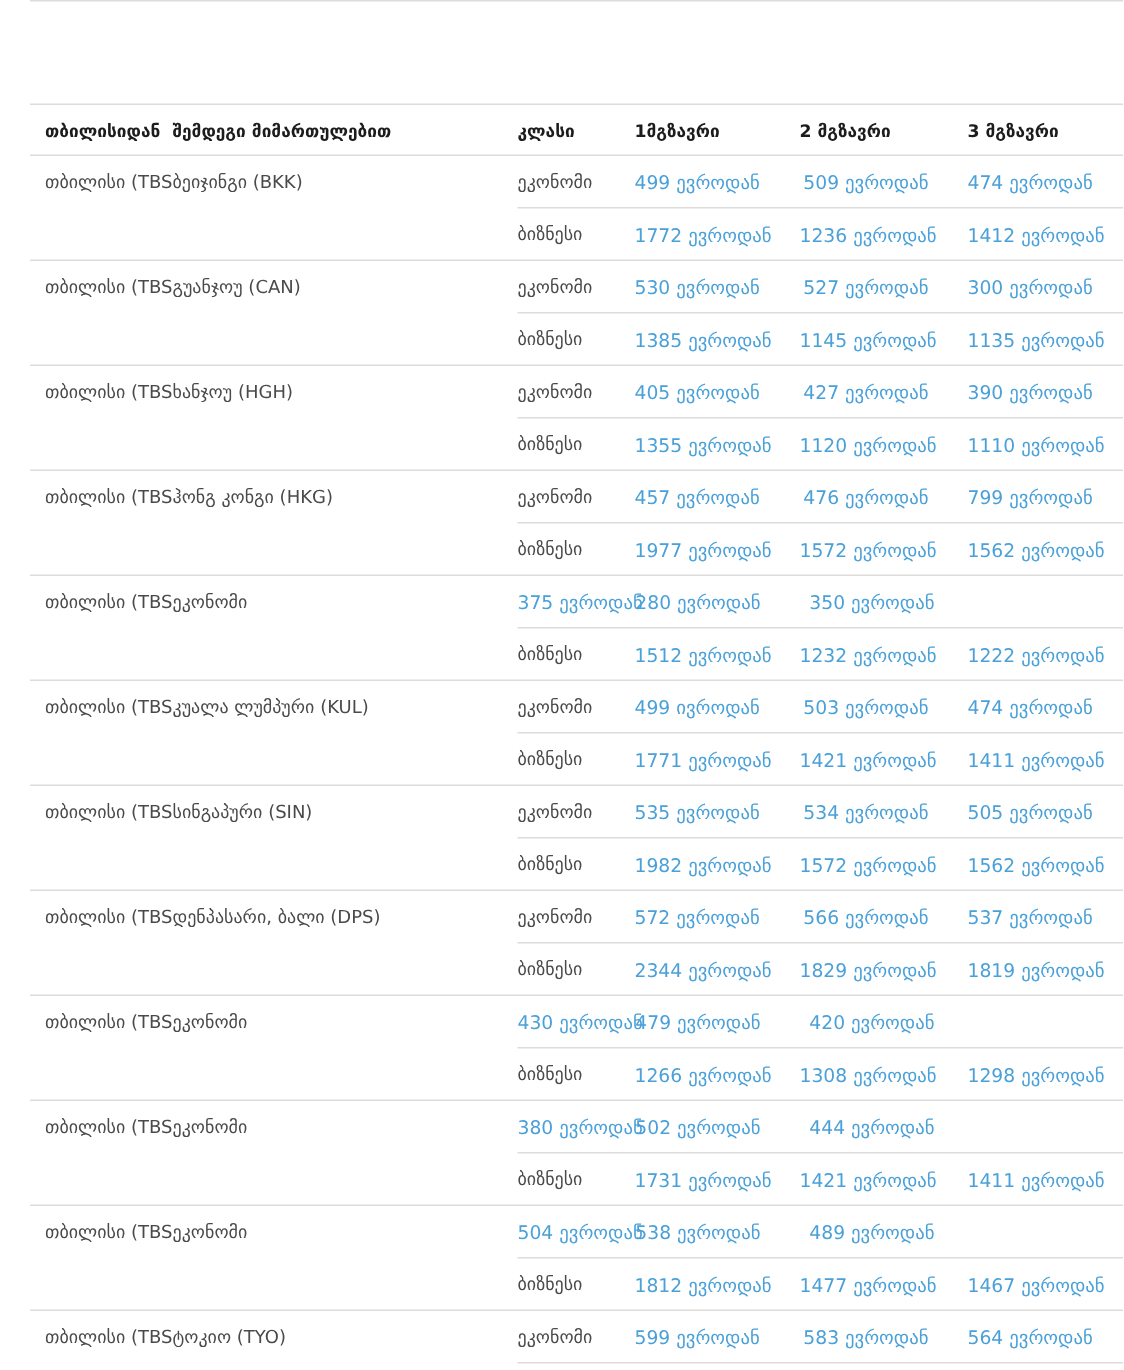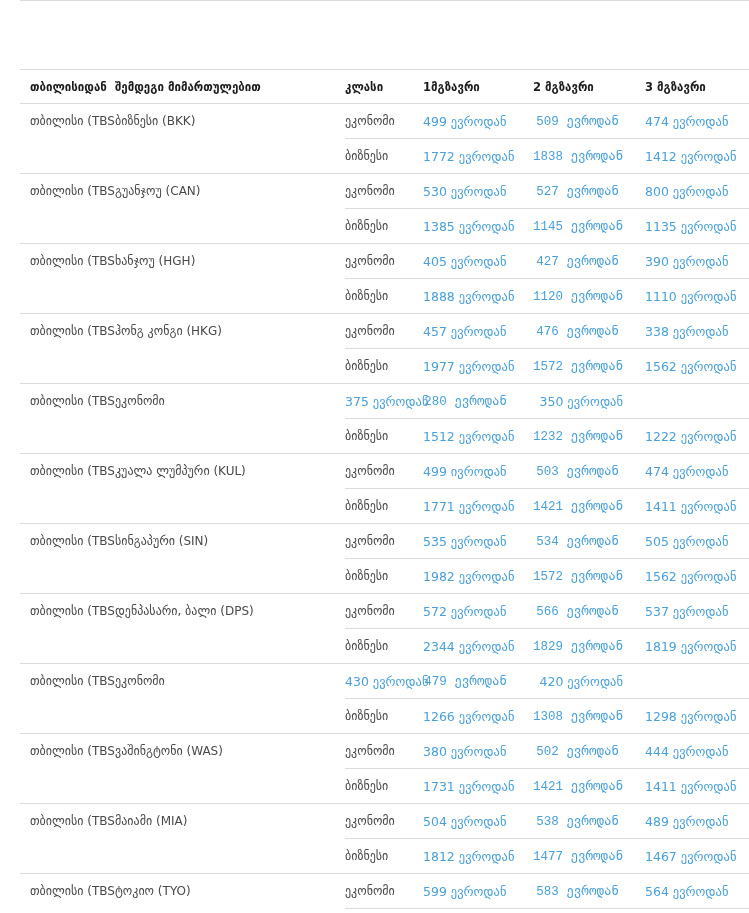--- a/index.html
+++ b/index.html
@@ -62,21 +62,21 @@
     overflow:hidden;
   }
 
   .price {
     color:var(--price_blue,#4aa0d8);
     font-size:12.5px;
     text-align:right;
     white-space:nowrap;
   }
   .p1 { padding-right:30px; }
-  .p2 { padding-right:26px;font-family:Liberation Mono, monospace; }
+  .p2 { padding-right:26px; }
   .p3 { padding-right:22px; }
 
   .defs-svg { position:absolute; width:0; height:0; overflow:hidden; }
 </style>
 </head>
 <body>
 
 <svg class="defs-svg" aria-hidden="true">
   <defs>
     <g id="person">
@@ -119,45 +119,45 @@
       <div class="hcell">კლასი</div>
       <div class="hcell">1მგზავრი</div>
       <div class="hcell">2 მგზავრი</div>
       <div class="hcell">3 მგზავრი</div>
     </div>
 
     <div id="groups">
   <div class="group">
     <div class="grid-row sub-row">
       <div class="origin">თბილისი (TBS)</div>
-      <div class="dest">ბიზნესი (BKK)</div>
+      <div class="dest">ბეიჯინგი (BKK)</div>
       <div class="cls">ეკონომი</div>
       <div class="price p1">499 ევროდან</div>
       <div class="price p2">509 ევროდან</div>
       <div class="price p3">474 ევროდან</div>
     </div>
     <div class="inner-divider"></div>
     <div class="grid-row sub-row biz">
       <div></div>
       <div></div>
       <div class="cls">ბიზნესი</div>
       <div class="price p1">1772 ევროდან</div>
-      <div class="price p2">1838 ევროდან</div>
+      <div class="price p2">1236 ევროდან</div>
       <div class="price p3">1412 ევროდან</div>
     </div>
   </div>
 
   <div class="group">
     <div class="grid-row sub-row">
       <div class="origin">თბილისი (TBS)</div>
       <div class="dest">გუანჯოუ (CAN)</div>
       <div class="cls">ეკონომი</div>
       <div class="price p1">530 ევროდან</div>
       <div class="price p2">527 ევროდან</div>
-      <div class="price p3">800 ევროდან</div>
+      <div class="price p3">300 ევროდან</div>
     </div>
     <div class="inner-divider"></div>
     <div class="grid-row sub-row biz">
       <div></div>
       <div></div>
       <div class="cls">ბიზნესი</div>
       <div class="price p1">1385 ევროდან</div>
       <div class="price p2">1145 ევროდან</div>
       <div class="price p3">1135 ევროდან</div>
     </div>
@@ -170,34 +170,34 @@
       <div class="cls">ეკონომი</div>
       <div class="price p1">405 ევროდან</div>
       <div class="price p2">427 ევროდან</div>
       <div class="price p3">390 ევროდან</div>
     </div>
     <div class="inner-divider"></div>
     <div class="grid-row sub-row biz">
       <div></div>
       <div></div>
       <div class="cls">ბიზნესი</div>
-      <div class="price p1">1888 ევროდან</div>
+      <div class="price p1">1355 ევროდან</div>
       <div class="price p2">1120 ევროდან</div>
       <div class="price p3">1110 ევროდან</div>
     </div>
   </div>
 
   <div class="group">
     <div class="grid-row sub-row">
       <div class="origin">თბილისი (TBS)</div>
       <div class="dest">ჰონგ კონგი (HKG)</div>
       <div class="cls">ეკონომი</div>
       <div class="price p1">457 ევროდან</div>
       <div class="price p2">476 ევროდან</div>
-      <div class="price p3">338 ევროდან</div>
+      <div class="price p3">799 ევროდან</div>
     </div>
     <div class="inner-divider"></div>
     <div class="grid-row sub-row biz">
       <div></div>
       <div></div>
       <div class="cls">ბიზნესი</div>
       <div class="price p1">1977 ევროდან</div>
       <div class="price p2">1572 ევროდან</div>
       <div class="price p3">1562 ევროდან</div>
     </div>
@@ -297,41 +297,39 @@
       <div class="cls">ბიზნესი</div>
       <div class="price p1">1266 ევროდან</div>
       <div class="price p2">1308 ევროდან</div>
       <div class="price p3">1298 ევროდან</div>
     </div>
   </div>
 
   <div class="group">
     <div class="grid-row sub-row">
       <div class="origin">თბილისი (TBS)</div>
-      <div class="dest">ვაშინგტონი (WAS)</div>
       <div class="cls">ეკონომი</div>
       <div class="price p1">380 ევროდან</div>
       <div class="price p2">502 ევროდან</div>
       <div class="price p3">444 ევროდან</div>
     </div>
     <div class="inner-divider"></div>
     <div class="grid-row sub-row biz">
       <div></div>
       <div></div>
       <div class="cls">ბიზნესი</div>
       <div class="price p1">1731 ევროდან</div>
       <div class="price p2">1421 ევროდან</div>
       <div class="price p3">1411 ევროდან</div>
     </div>
   </div>
 
   <div class="group">
     <div class="grid-row sub-row">
       <div class="origin">თბილისი (TBS)</div>
-      <div class="dest">მაიამი (MIA)</div>
       <div class="cls">ეკონომი</div>
       <div class="price p1">504 ევროდან</div>
       <div class="price p2">538 ევროდან</div>
       <div class="price p3">489 ევროდან</div>
     </div>
     <div class="inner-divider"></div>
     <div class="grid-row sub-row biz">
       <div></div>
       <div></div>
       <div class="cls">ბიზნესი</div>

